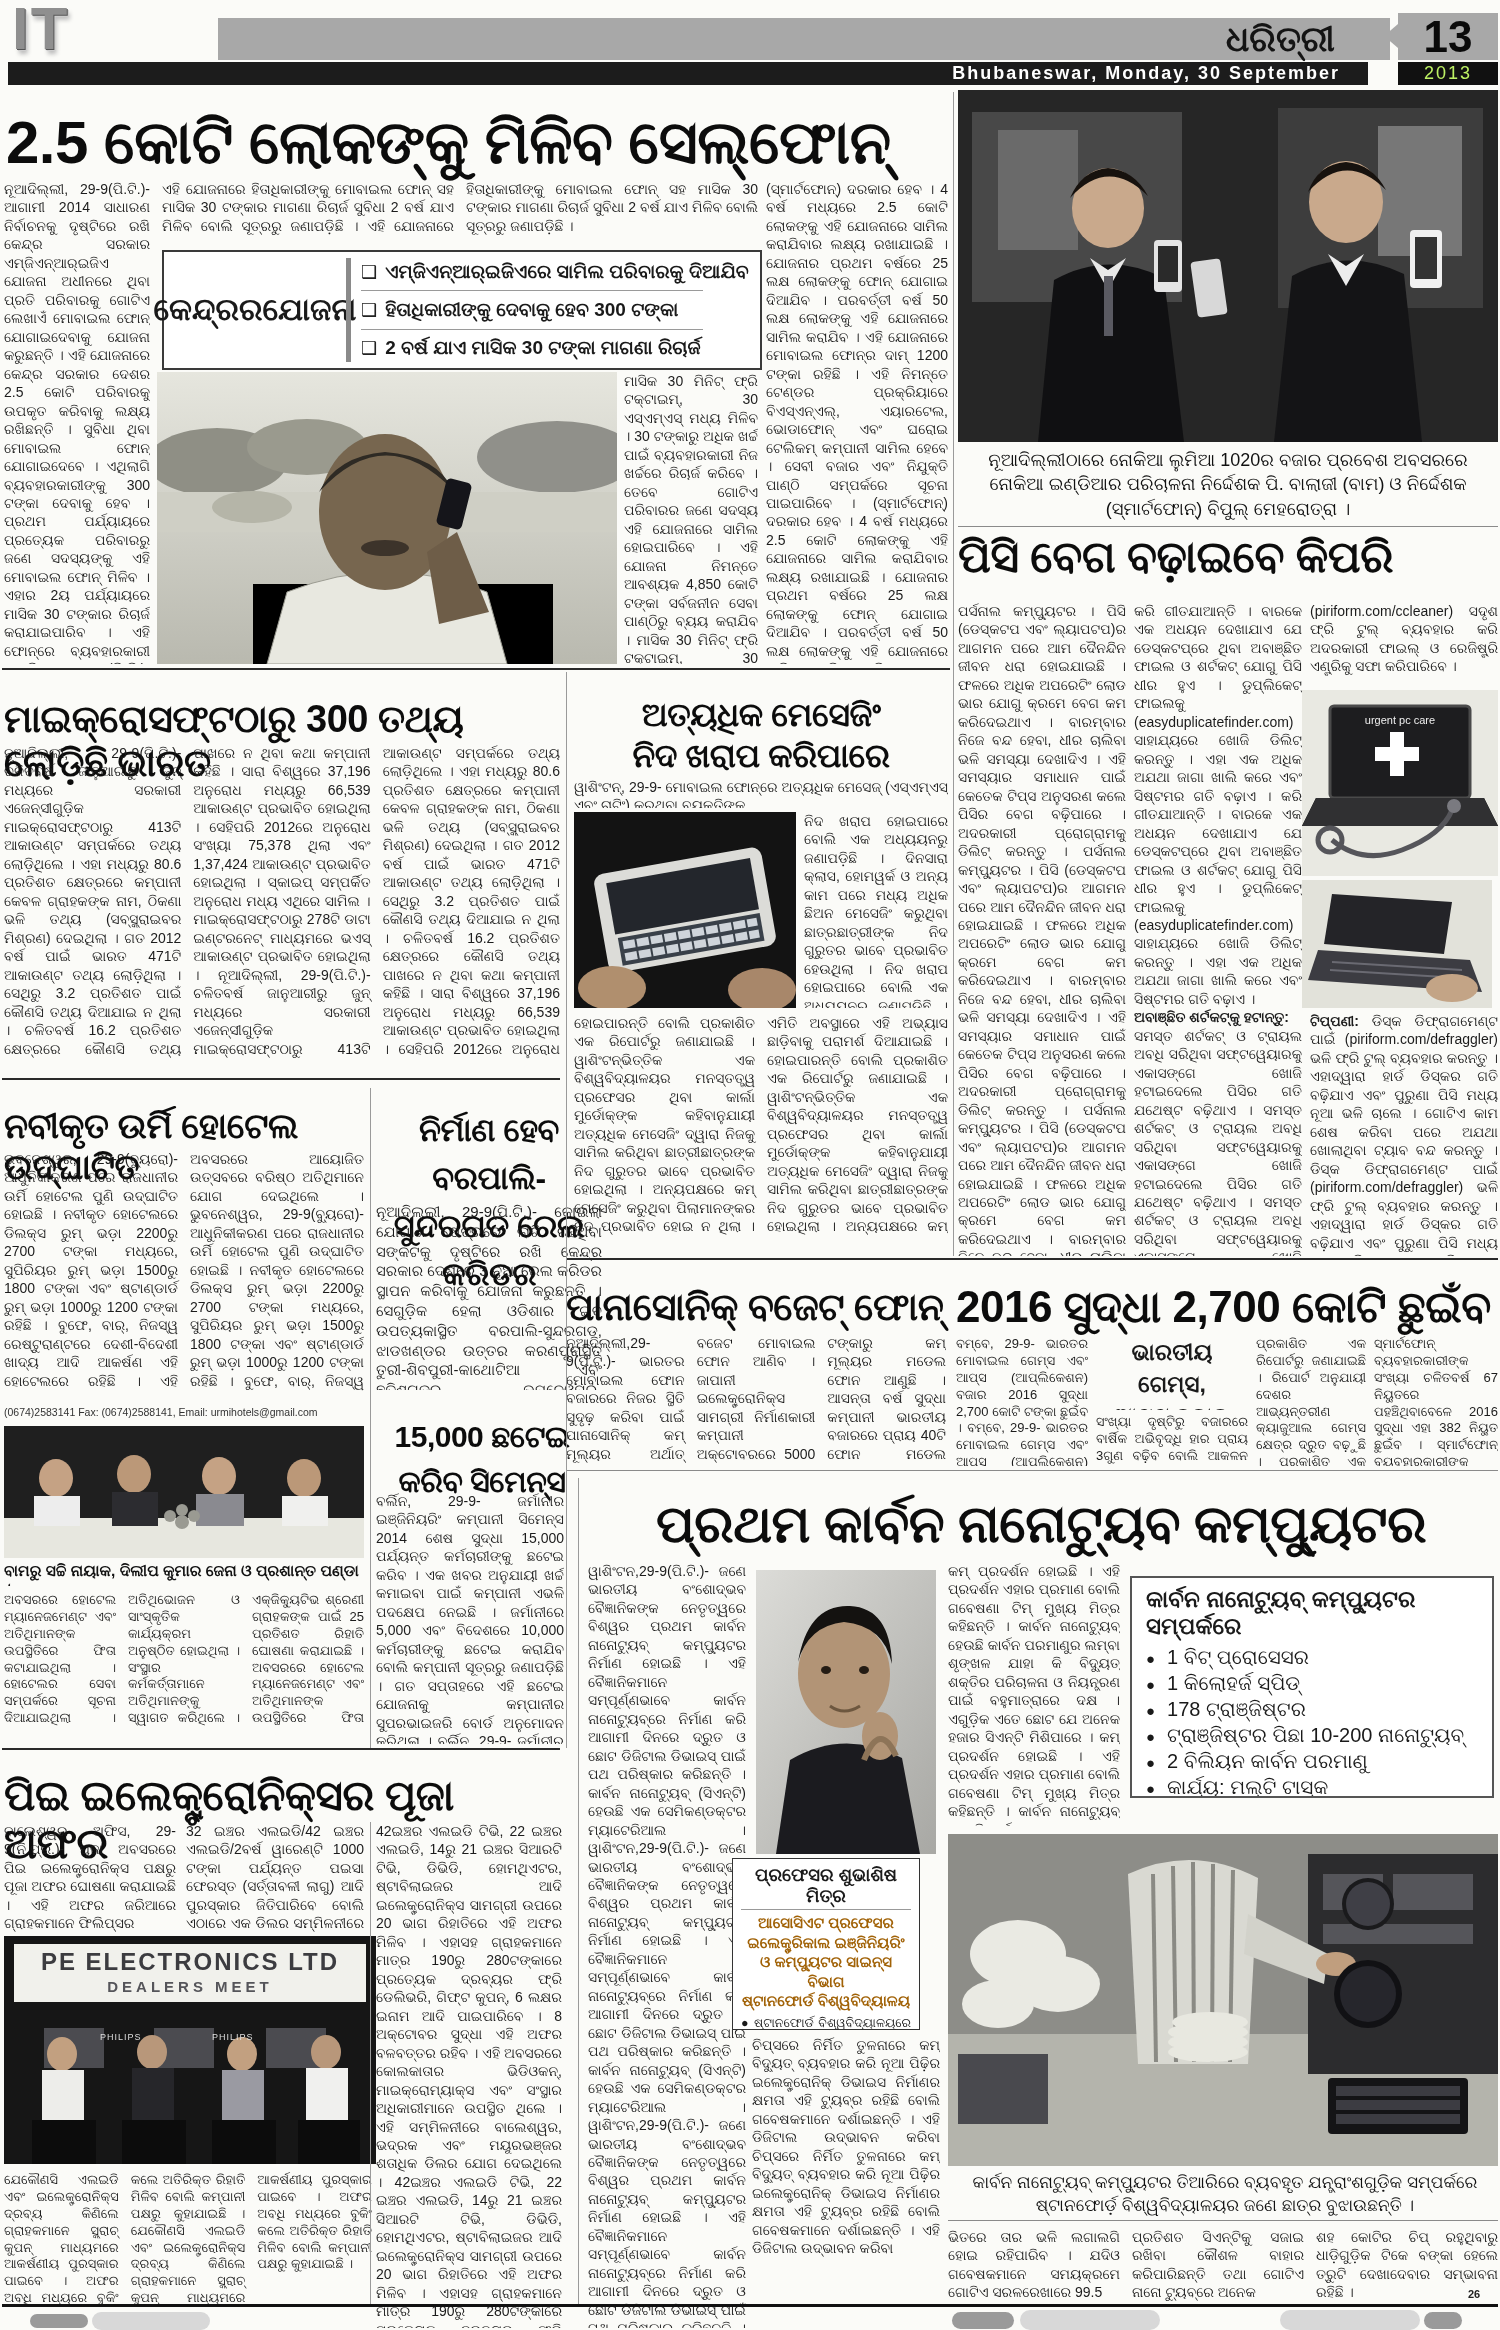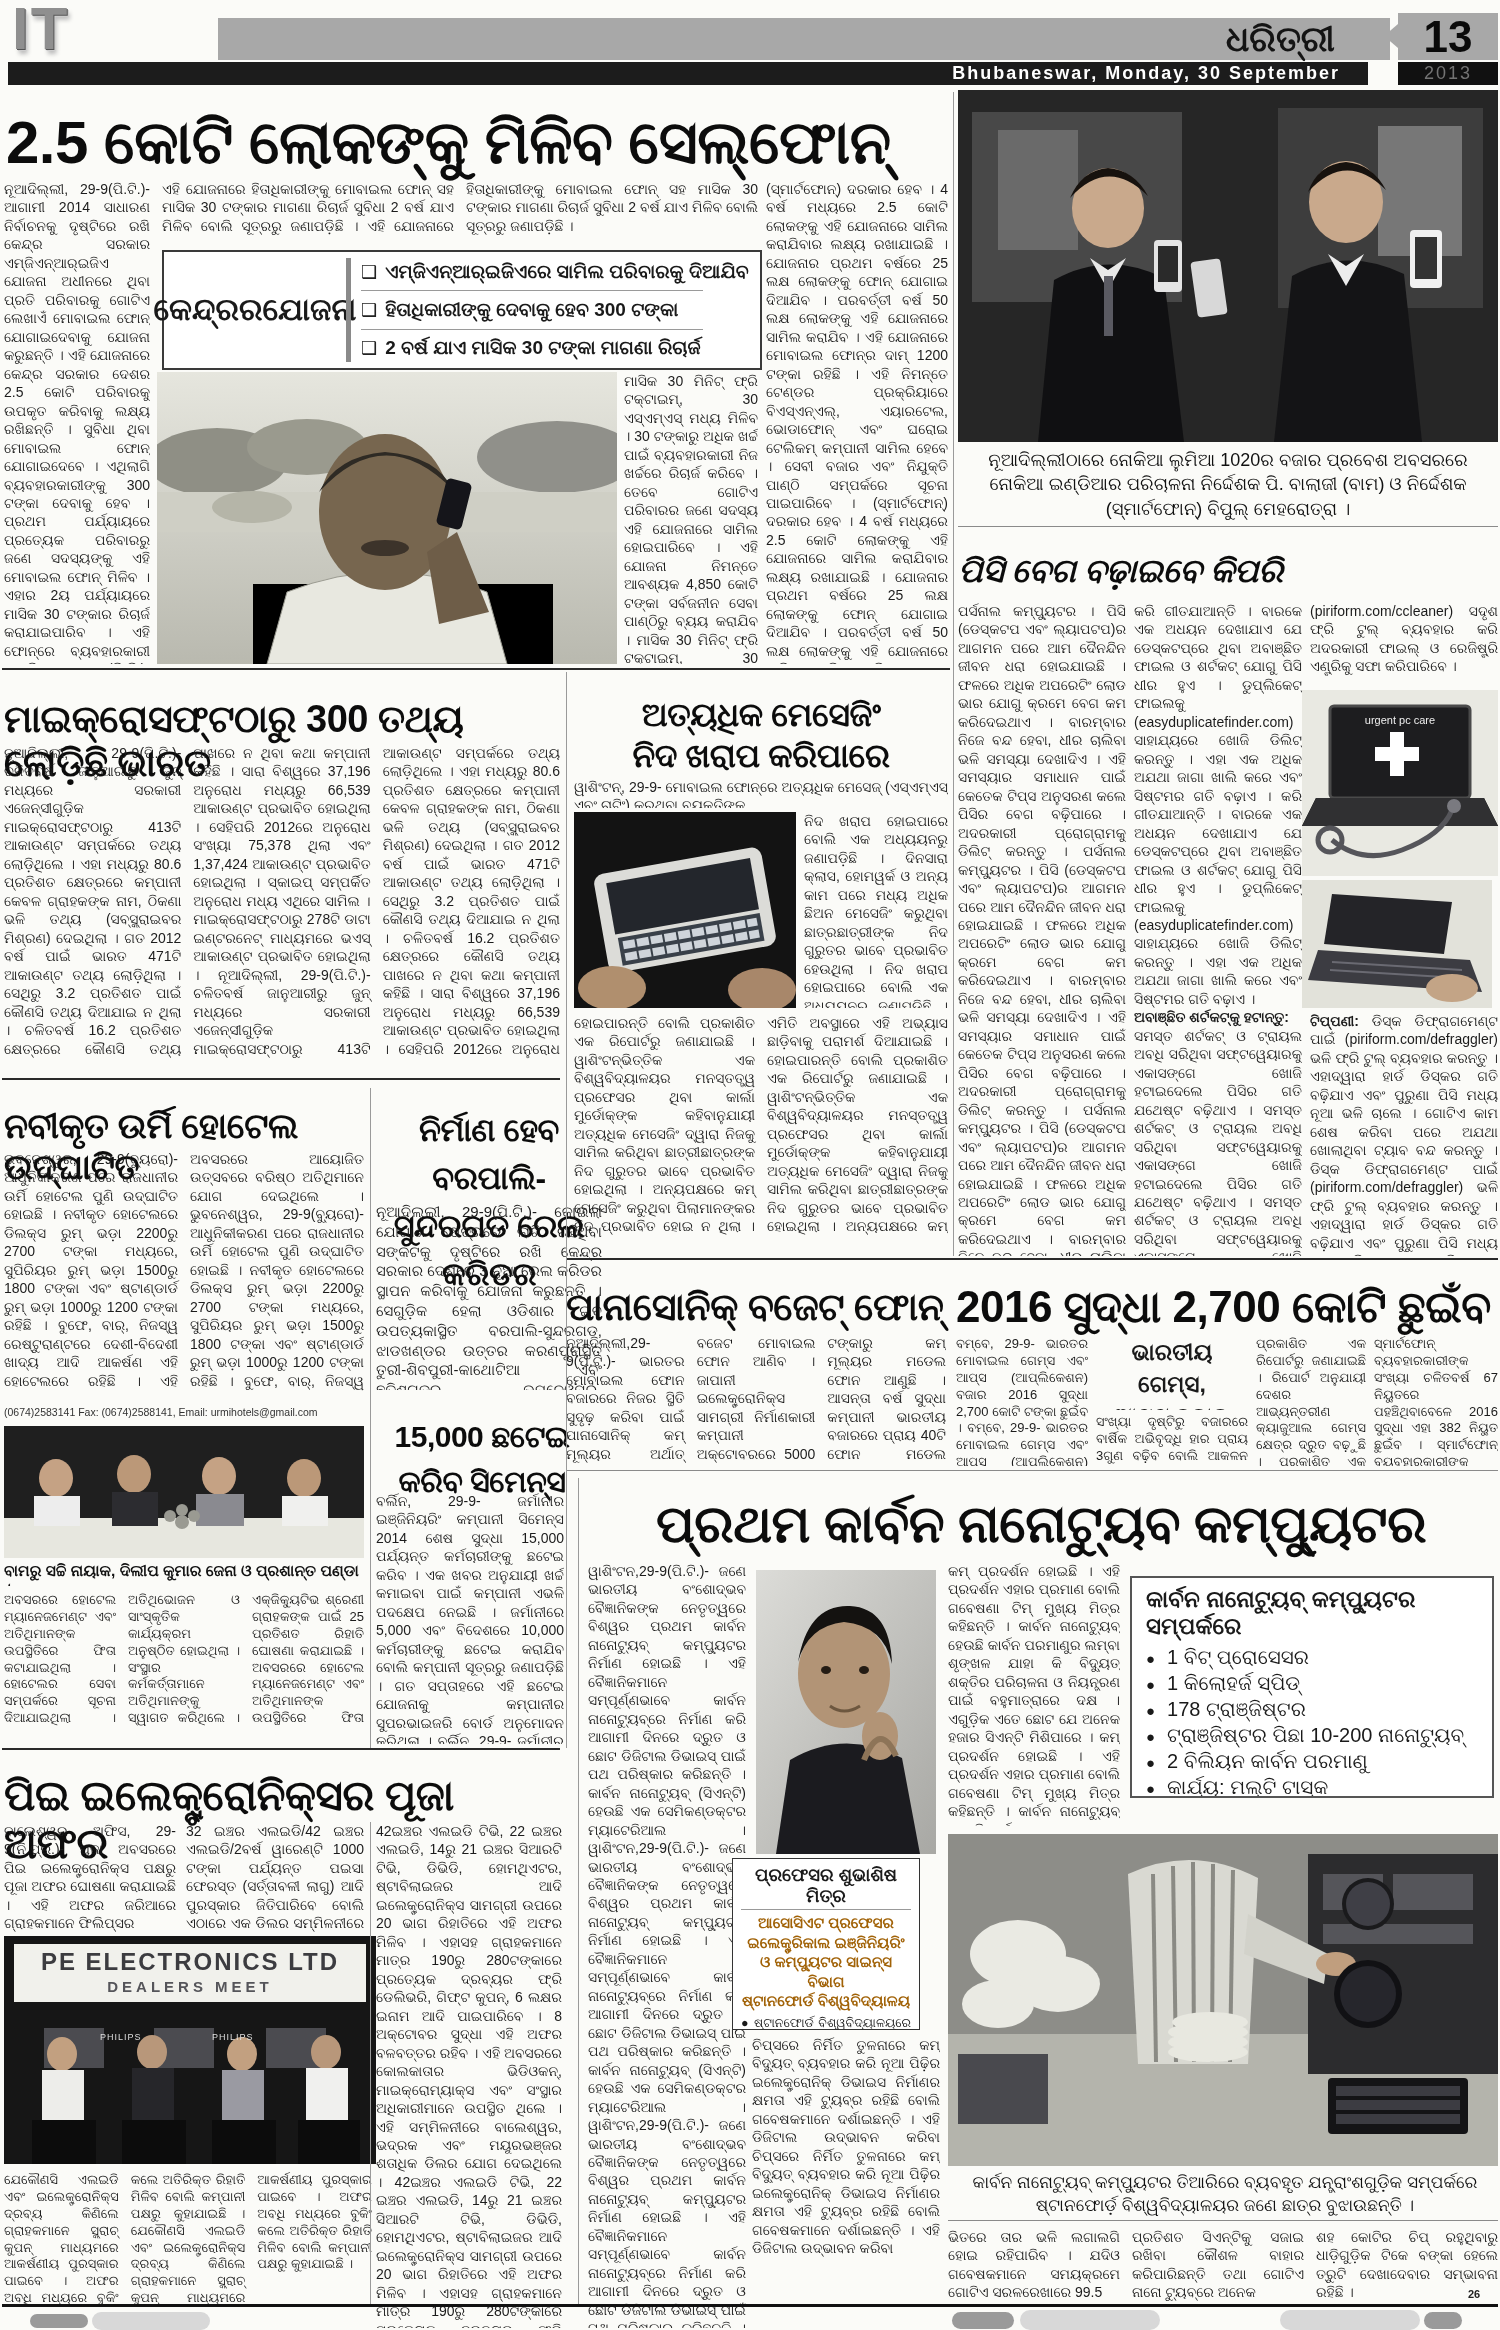--- a/index.html
+++ b/index.html
@@ -22,21 +22,21 @@
   #it-logo{font-size:60px;font-weight:bold;color:#8f8f8f;
      text-shadow:1px 1px 0 #555,2px 2px 0 #cfcfcf,3px 5px 4px #bbb;letter-spacing:2px;}
   #masthead-bar{background:#a8a8a8;display:flex;align-items:center;justify-content:flex-end;}
   #paper-name{font-size:35px;font-weight:bold;color:#141414;margin-right:55px;}
   #pageno-box{background:#a8a8a8;display:flex;align-items:center;justify-content:center;
      font-size:44px;font-weight:bold;color:#0a0a0a;}
   #pageno-notch{position:absolute;width:0;height:0;border-top:12px solid transparent;
      border-bottom:12px solid transparent;border-right:14px solid #a8a8a8;}
   #date-bar{background:#1c1c1c;color:#fff;font-weight:bold;font-size:18px;letter-spacing:2px;
      display:flex;align-items:center;justify-content:flex-end;padding-right:28px;box-sizing:border-box;}
-  #year-box{background:#111;color:#737373;font-size:18px;display:flex;align-items:center;justify-content:center;letter-spacing:2px;}
+  #year-box{background:#111;color:#bef264;font-size:18px;display:flex;align-items:center;justify-content:center;letter-spacing:2px;}
   
   #kicker-box{border:2px solid #3a3a3a;background:#fff;display:flex;align-items:stretch;}
   #kicker-label{width:182px;display:flex;flex-direction:row;align-items:center;justify-content:center;
      font-size:31px;font-weight:bold;line-height:1.15;}
   #kicker-divider{width:5px;background:#8a8a8a;margin:6px 0;}
   #kicker-list{flex:1;display:flex;flex-direction:column;justify-content:space-around;padding:4px 10px;}
   .kicker-item{font-size:19px;font-weight:bold;display:flex;align-items:center;gap:8px;padding:2px 0;}
   .kicker-item .sq{font-size:18px;color:#222;}
   .kicker-sep{height:1px;background:#9a9a9a;width:88%;}
   
@@ -145,21 +145,21 @@
       <path d="M316 352 L334 186 Q388 156 446 184 L464 352 Z" fill="#141416"></path>
       <path d="M370 164 L388 196 L406 164 L388 176 Z" fill="#ececec"></path>
       <rect x="452" y="140" width="32" height="58" rx="4" fill="#f0f0f0"></rect>
         <rect x="457" y="147" width="22" height="42" fill="#333"></rect>
       <rect x="236" y="170" width="30" height="56" rx="4" fill="#d8d8d8" transform="rotate(-8 251 198)"></rect>
     </svg>
   </div>
   <div class="abs cut caption" style="left:962px;top:448px;width:532px;height:72px;font-size:18px;">ନୂଆଦିଲ୍ଲୀଠାରେ ନୋକିଆ ଲୁମିଆ 1020ର ବଜାର ପ୍ରବେଶ ଅବସରରେ ନୋକିଆ ଇଣ୍ଡିଆର ପରିଚାଳନା ନିର୍ଦ୍ଦେଶକ ପି. ବାଲାଜୀ (ବାମ) ଓ ନିର୍ଦ୍ଦେଶକ (ସ୍ମାର୍ଟଫୋନ୍) ବିପୁଲ୍ ମେହରୋତ୍ରା ।</div>
   <div class="hline-thin" style="left:958px;top:526px;width:540px;"></div>
 
-  <div class="abs hl" style="left:958px;top:532px;width:540px;height:60px;font-size:33px;font-style:italic;">ପିସି ବେଗ ବଢ଼ାଇବେ କିପରି</div>
+  <div class="abs hl" style="left:958px;top:512px;width:540px;height:60px;font-size:44px;">ପିସି ବେଗ ବଢ଼ାଇବେ କିପରି</div>
   <div class="abs cut body-txt" style="left:958px;top:602px;width:168px;height:654px;">ପର୍ସନାଲ କମ୍ପ୍ୟୁଟର । ପିସି (ଡେସ୍କଟପ ଏବଂ ଲ୍ୟାପଟପ)ର ଆଗମନ ପରେ ଆମ ଦୈନନ୍ଦିନ ଜୀବନ ଧରା ହୋଇଯାଇଛି । ଫଳରେ ଅଧିକ ଅପରେଟିଂ ଲୋଡ ଭାର ଯୋଗୁ କ୍ରମେ ବେଗ କମ କରିଦେଇଥାଏ । ବାରମ୍ବାର ନିଜେ ବନ୍ଦ ହେବା, ଧୀର ଚାଲିବା ଭଳି ସମସ୍ୟା ଦେଖାଦିଏ । ଏହି ସମସ୍ୟାର ସମାଧାନ ପାଇଁ କେତେକ ଟିପ୍ସ ଅନୁସରଣ କଲେ ପିସିର ବେଗ ବଢ଼ିପାରେ । ଅଦରକାରୀ ପ୍ରୋଗ୍ରାମକୁ ଡିଲିଟ୍ କରନ୍ତୁ । ପର୍ସନାଲ କମ୍ପ୍ୟୁଟର । ପିସି (ଡେସ୍କଟପ ଏବଂ ଲ୍ୟାପଟପ)ର ଆଗମନ ପରେ ଆମ ଦୈନନ୍ଦିନ ଜୀବନ ଧରା ହୋଇଯାଇଛି । ଫଳରେ ଅଧିକ ଅପରେଟିଂ ଲୋଡ ଭାର ଯୋଗୁ କ୍ରମେ ବେଗ କମ କରିଦେଇଥାଏ । ବାରମ୍ବାର ନିଜେ ବନ୍ଦ ହେବା, ଧୀର ଚାଲିବା ଭଳି ସମସ୍ୟା ଦେଖାଦିଏ । ଏହି ସମସ୍ୟାର ସମାଧାନ ପାଇଁ କେତେକ ଟିପ୍ସ ଅନୁସରଣ କଲେ ପିସିର ବେଗ ବଢ଼ିପାରେ । ଅଦରକାରୀ ପ୍ରୋଗ୍ରାମକୁ ଡିଲିଟ୍ କରନ୍ତୁ । ପର୍ସନାଲ କମ୍ପ୍ୟୁଟର । ପିସି (ଡେସ୍କଟପ ଏବଂ ଲ୍ୟାପଟପ)ର ଆଗମନ ପରେ ଆମ ଦୈନନ୍ଦିନ ଜୀବନ ଧରା ହୋଇଯାଇଛି । ଫଳରେ ଅଧିକ ଅପରେଟିଂ ଲୋଡ ଭାର ଯୋଗୁ କ୍ରମେ ବେଗ କମ କରିଦେଇଥାଏ । ବାରମ୍ବାର ନିଜେ ବନ୍ଦ ହେବା, ଧୀର ଚାଲିବା ଭଳି ସମସ୍ୟା ଦେଖାଦିଏ । ଏହି ସମସ୍ୟାର ସମାଧାନ ପାଇଁ କେତେକ ଟିପ୍ସ ଅନୁସରଣ କଲେ ପିସିର ବେଗ ବଢ଼ିପାରେ । ଅଦରକାରୀ ପ୍ରୋଗ୍ରାମକୁ ଡିଲିଟ୍ କରନ୍ତୁ । ପର୍ସନାଲ କମ୍ପ୍ୟୁଟର । ପିସି (ଡେସ୍କଟପ ଏବଂ ଲ୍ୟାପଟପ)ର ଆଗମନ ପରେ ଆମ ଦୈନନ୍ଦିନ ଜୀବନ ଧରା ହୋଇଯାଇଛି । ଫଳରେ ଅଧିକ ଅପରେଟିଂ ଲୋଡ ଭାର ଯୋଗୁ କ୍ରମେ ବେଗ କମ କରିଦେଇଥାଏ । ବାରମ୍ବାର ନିଜେ ବନ୍ଦ ହେବା, ଧୀର ଚାଲିବା ଭଳି ସମସ୍ୟା ଦେଖାଦିଏ । ଏହି ସମସ୍ୟାର ସମାଧାନ ପାଇଁ କେତେକ ଟିପ୍ସ ଅନୁସରଣ କଲେ ପିସିର ବେଗ ବଢ଼ିପାରେ । ଅଦରକାରୀ ପ୍ରୋଗ୍ରାମକୁ ଡିଲିଟ୍ କରନ୍ତୁ ।</div>
   <div class="abs cut" style="left:1134px;top:602px;width:168px;height:654px;">
     <div class="body-txt">କରି ଗୀତଯାଆନ୍ତି । ବାରକେ ଏକ ଅଧୟନ ଦେଖାଯାଏ ଯେ ଡେସ୍କଟପ୍‌ରେ ଥିବା ଅବାଞ୍ଛିତ ଫାଇଲ ଓ ଶର୍ଟକଟ୍ ଯୋଗୁ ପିସି ଧୀର ହୁଏ । ଡୁପ୍ଲିକେଟ୍ ଫାଇଲକୁ (easyduplicatefinder.com) ସାହାଯ୍ୟରେ ଖୋଜି ଡିଲିଟ୍ କରନ୍ତୁ । ଏହା ଏକ ଅଧିକ ଅଯଥା ଜାଗା ଖାଲି କରେ ଏବଂ ସିଷ୍ଟମର ଗତି ବଢ଼ାଏ । କରି ଗୀତଯାଆନ୍ତି । ବାରକେ ଏକ ଅଧୟନ ଦେଖାଯାଏ ଯେ ଡେସ୍କଟପ୍‌ରେ ଥିବା ଅବାଞ୍ଛିତ ଫାଇଲ ଓ ଶର୍ଟକଟ୍ ଯୋଗୁ ପିସି ଧୀର ହୁଏ । ଡୁପ୍ଲିକେଟ୍ ଫାଇଲକୁ (easyduplicatefinder.com) ସାହାଯ୍ୟରେ ଖୋଜି ଡିଲିଟ୍ କରନ୍ତୁ । ଏହା ଏକ ଅଧିକ ଅଯଥା ଜାଗା ଖାଲି କରେ ଏବଂ ସିଷ୍ଟମର ଗତି ବଢ଼ାଏ ।</div>
     <div class="body-txt subhead-bold">ଅବାଞ୍ଛିତ ଶର୍ଟକଟ୍‌କୁ ହଟାନ୍ତୁ:</div>
     <div class="body-txt">ସମସ୍ତ ଶର୍ଟକଟ୍ ଓ ଟ୍ରାୟଲ ଅବଧି ସରିଥିବା ସଫ୍ଟୱେୟାରକୁ ଏକାସଙ୍ଗେ ଖୋଜି ହଟାଇଦେଲେ ପିସିର ଗତି ଯଥେଷ୍ଟ ବଢ଼ିଥାଏ । ସମସ୍ତ ଶର୍ଟକଟ୍ ଓ ଟ୍ରାୟଲ ଅବଧି ସରିଥିବା ସଫ୍ଟୱେୟାରକୁ ଏକାସଙ୍ଗେ ଖୋଜି ହଟାଇଦେଲେ ପିସିର ଗତି ଯଥେଷ୍ଟ ବଢ଼ିଥାଏ । ସମସ୍ତ ଶର୍ଟକଟ୍ ଓ ଟ୍ରାୟଲ ଅବଧି ସରିଥିବା ସଫ୍ଟୱେୟାରକୁ ଏକାସଙ୍ଗେ ଖୋଜି ହଟାଇଦେଲେ ପିସିର ଗତି ଯଥେଷ୍ଟ ବଢ଼ିଥାଏ ।</div>
   </div>
   <div class="abs cut body-txt" style="left:1310px;top:602px;width:188px;height:84px;">(piriform.com/ccleaner) ସଦୃଶ ଫ୍ରି ଟୁଲ୍ ବ୍ୟବହାର କରି ଅଦରକାରୀ ଫାଇଲ୍ ଓ ରେଜିଷ୍ଟ୍ରି ଏଣ୍ଟ୍ରିକୁ ସଫା କରିପାରିବେ ।</div>
 
   <div class="photo" style="left:1302px;top:690px;width:196px;height:186px;background:#ecece6;">
     <svg width="196" height="186" viewBox="0 0 196 186">

